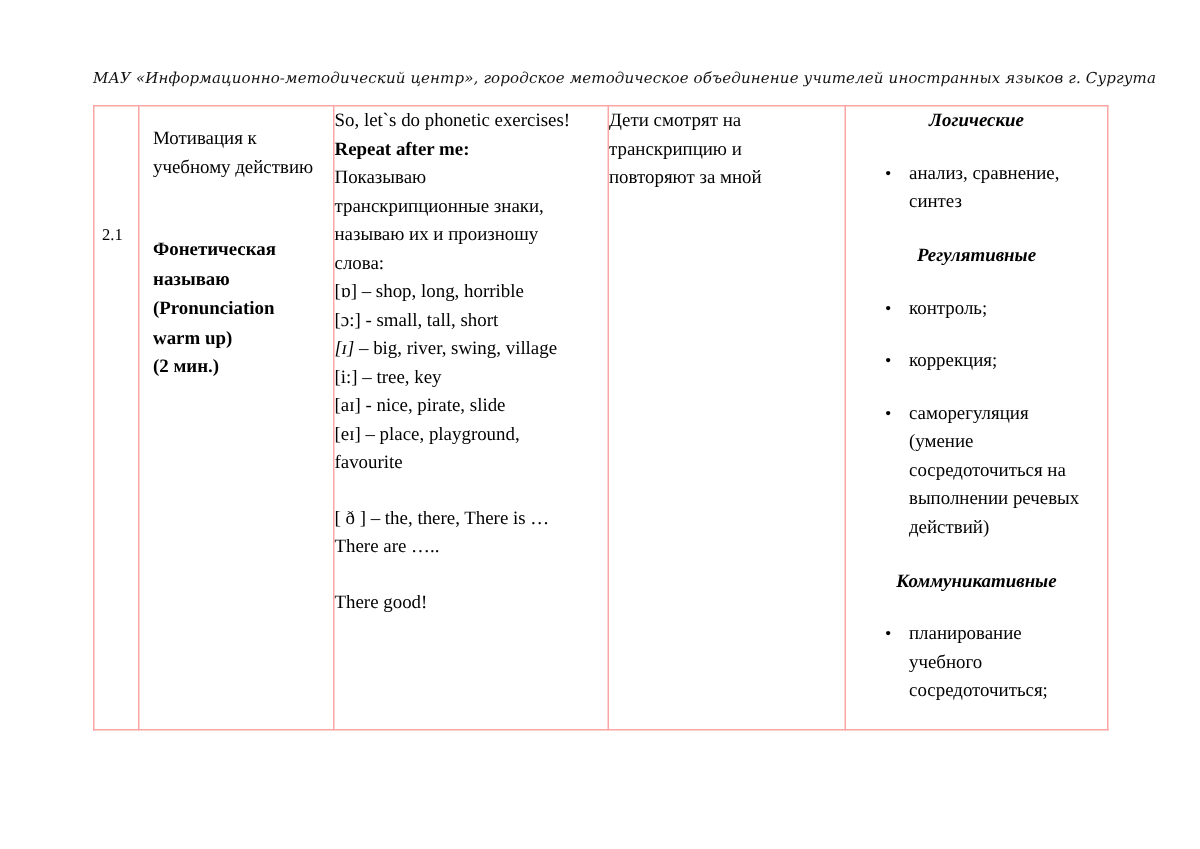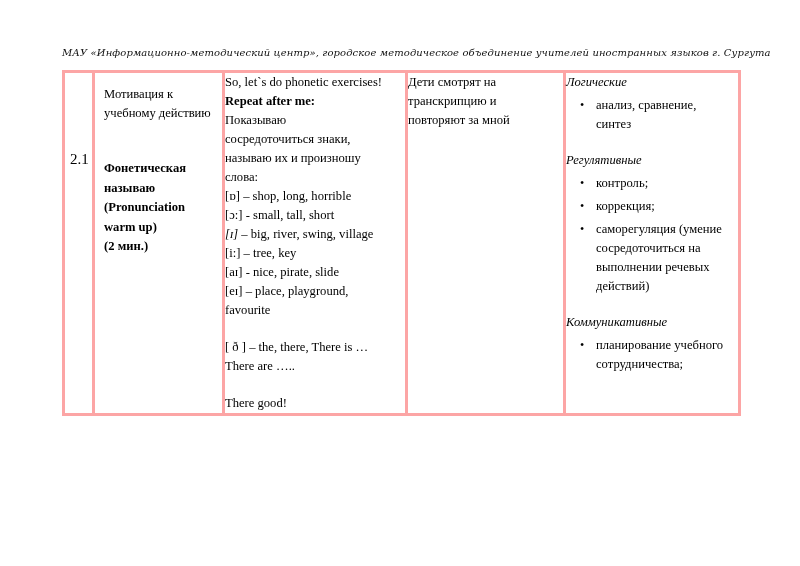--- a/index.html
+++ b/index.html
@@ -36,42 +36,42 @@
   }
   table.lesson-table {
     position: absolute;
     left: 62px;
     top: 70px;
     width: 676px;
     border-collapse: collapse;
     table-layout: fixed;
   }
   table.lesson-table td {
-    border: 3px solid #fca5a5;
+    border: 1px solid #fca5a5;
     vertical-align: top;
     padding: 0;
     font-size: 12.6px;
     line-height: 16.4px;
   }
   .col-num   { width: 30px;  }
   .col-stage { width: 130px; }
   .col-teacher { width: 183px; }
   .col-pupil { width: 158px; }
   .col-uud   { width: 175px; }
 
   .num-cell {
     text-align: left;
     padding: 0;
     position: relative;
   }
   .num-val {
     position: absolute;
     top: 78px;
     left: 5px;
-    font-size: 15px;
+    font-size: 11px;
   }
 
   .stage-top {
     padding: 12px 6px 0 9px;
     line-height: 19px;
   }
   .stage-main {
     padding: 36px 6px 0 9px;
     font-weight: bold;
     line-height: 19.5px;
@@ -82,34 +82,35 @@
   .teacher-cell .ln.b { font-weight: bold; }
   .teacher-cell .gap { height: 18px; }
   .sym-i { font-style: italic; }
 
   .pupil-cell { padding: 175px 6px 0 8px; margin-top: 12px; }
   .pupil-cell .ln { line-height: 19px; }
 
   .uud-cell { padding: 12px 6px 0 8px; }
   .uud-head {
     font-style: italic;
-    font-weight: normal;
+    font-weight: bold;
     line-height: 19px;
+    text-align: center;
   }
   .uud-head.spaced { margin-top: 17px; }
   ul.uud-list {
     margin: 0;
     padding: 0 0 0 26px;
     list-style: none;
   }
   ul.uud-list li {
     position: relative;
     line-height: 19px;
     padding-left: 0;
-    margin: 4px;
+    margin: 16px;
   }
   ul.uud-list li::before {
     content: "\2022";
     position: absolute;
     left: -16px;
     top: 0;
     font-size: 12px;
   }
 </style>
 </head>
@@ -142,21 +143,21 @@
             <div>(Pronunciation</div>
             <div>warm up)</div>
             <div>(2 мин.)</div>
           </div>
         </td>
 
         <td class="teacher-cell">
           <div class="ln">So, let`s do phonetic exercises!</div>
           <div class="ln b">Repeat after me:</div>
           <div class="ln">Показываю</div>
-          <div class="ln">сосредоточиться знаки,</div>
+          <div class="ln">транскрипционные знаки,</div>
           <div class="ln">называю их и произношу</div>
           <div class="ln">слова:</div>
 
           <div id="transcription-list">
               <div class="ln"><span>[ɒ]</span><span> – shop, long, horrible</span></div>
               <div class="ln"><span>[ɔ:]</span><span> - small, tall, short</span></div>
               <div class="ln"><span class="sym-i">[ɪ]</span><span> – big, river, swing, village</span></div>
               <div class="ln"><span>[i:]</span><span> – tree, key</span></div>
               <div class="ln"><span>[aɪ]</span><span> - nice, pirate, slide</span></div>
               <div class="ln"><span>[eɪ]</span><span> – place, playground,</span></div>
@@ -187,21 +188,21 @@
                 <li>анализ, сравнение, синтез</li>
               </ul>
               <div class="uud-head spaced">Регулятивные</div>
               <ul class="uud-list">
                 <li>контроль;</li>
                 <li>коррекция;</li>
                 <li>саморегуляция (умение сосредоточиться на выполнении речевых действий)</li>
               </ul>
               <div class="uud-head spaced">Коммуникативные</div>
               <ul class="uud-list">
-                <li>планирование учебного сотрудничества;</li>
+                <li>планирование учебного сосредоточиться;</li>
               </ul>
             </div>
         </td>
 
       </tr>
     </tbody>
   </table>
 
 </div>
 

